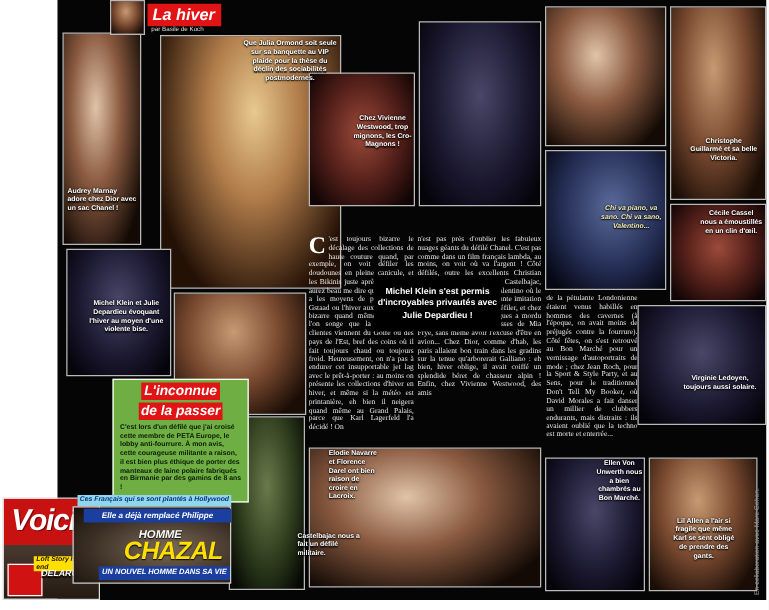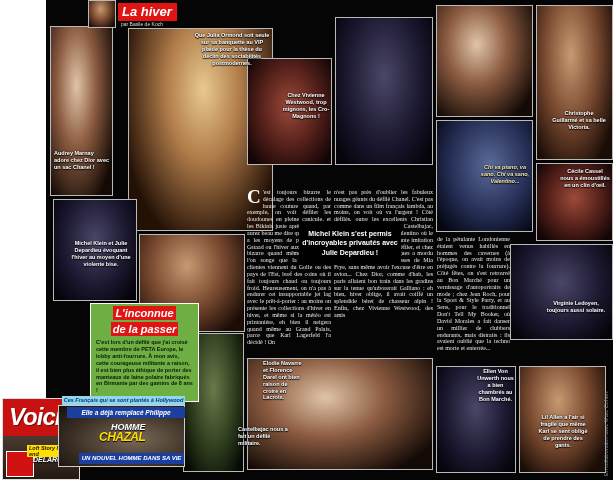--- a/index.html
+++ b/index.html
@@ -51,21 +51,21 @@
              color:#11307c;font-weight:bold;font-style:italic;font-size:5.5px;line-height:9px;
              text-align:center;z-index:8;white-space:nowrap;overflow:hidden;}
   #coverR{position:absolute;left:58px;top:405px;width:127px;height:62px;z-index:8;
           background:radial-gradient(ellipse at 60% 55%,#7a6a58 0%,#3a2e24 60%,#16100a 100%);
           border:1px solid #ccc;box-sizing:border-box;}
   .blue-strip{position:absolute;background:#1a3f9e;color:#fff;font-weight:bold;font-style:italic;
               text-align:center;white-space:nowrap;overflow:hidden;}
   #coverR-claire{position:absolute;left:52px;top:16px;color:#fff;font-weight:800;font-style:italic;
                  font-size:9px;text-shadow:0 1px 1px #000;}
   #coverR-chazal{position:absolute;left:40px;top:24px;color:#ffdf00;font-weight:800;font-style:italic;
-                 font-size:12px;letter-spacing:-0.5px;text-shadow:0 1px 1px #000;}
+                 font-size:20px;letter-spacing:-0.5px;text-shadow:0 1px 1px #000;}
   #credit{position:absolute;left:603px;top:358px;height:118px;color:#8f8f8f;font-size:5.5px;
           writing-mode:vertical-rl;transform:rotate(180deg);z-index:4;white-space:nowrap;}
   .val-cap{color:#f3eab4;font-style:italic;}
 </style>
 </head>
 <body>
 
 <div id="canvas">
   <div id="page"></div>
 

